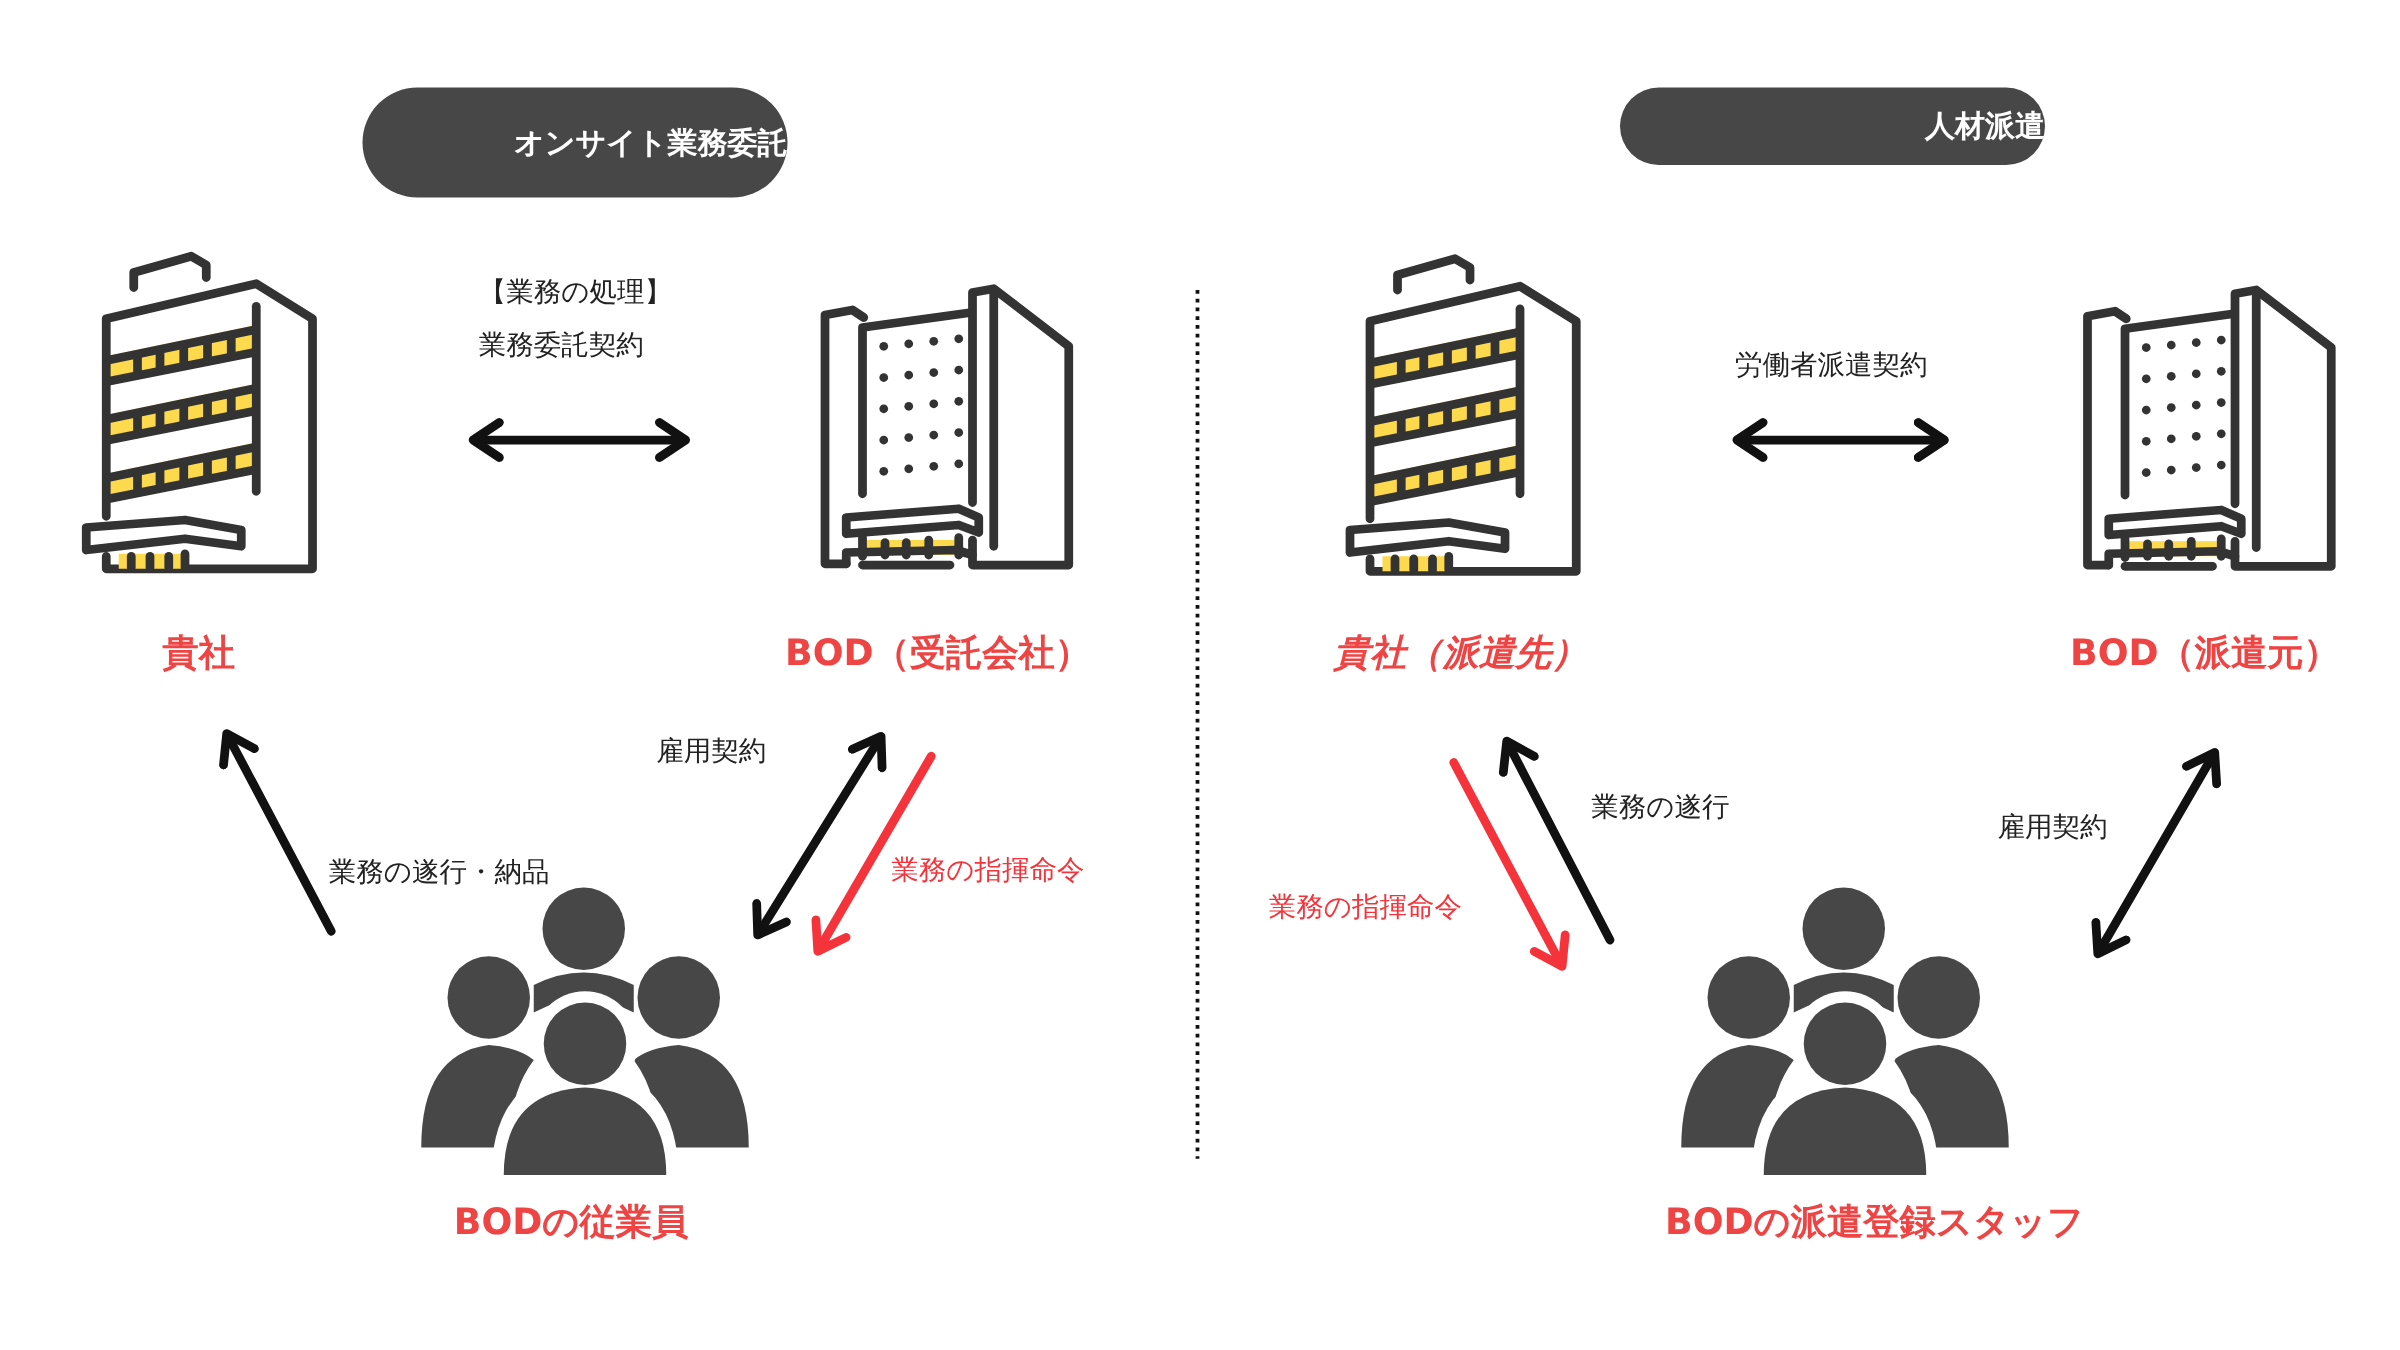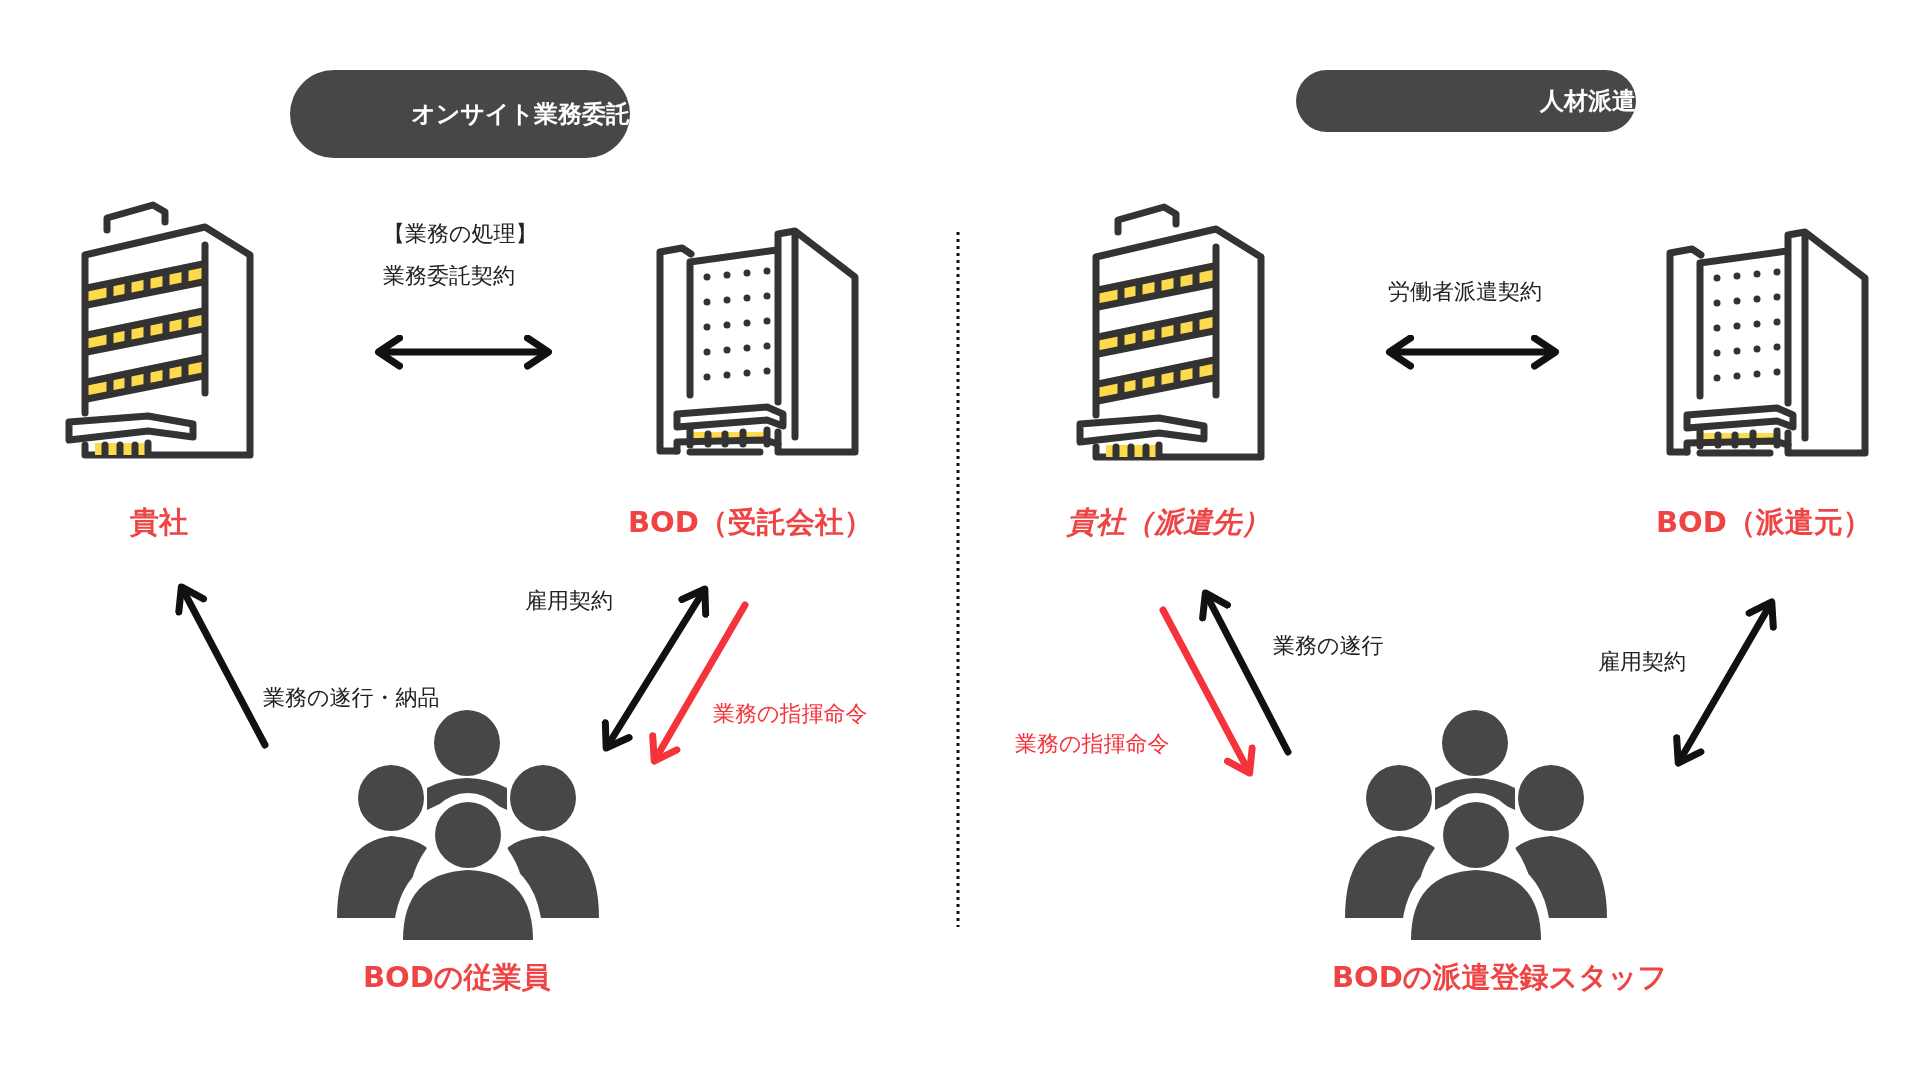--- a/index.html
+++ b/index.html
@@ -4,21 +4,21 @@
 <style>
   html, body { margin: 0; padding: 0; background: #ffffff; }
   body { width: 1920px; height: 1080px; position: relative; overflow: hidden;
          font-family: "DejaVu Sans", "Liberation Sans", sans-serif; color: #111; }
   .pill { position: absolute; background: #474747; color: #fff; border-radius: 44px;
           display: flex; align-items: center; justify-content: flex-end;
           font-weight: bold; font-size: 24px; letter-spacing: 0px; }
   .txt { position: absolute; white-space: nowrap; }
   .label-bold { font-weight: bold; font-size: 29px; color: #ef4444; }
   .label { font-size: 22px; color: #222; }
-  .label-red { font-size: 22px; color: #f5333a; margin-top: 18px; }
+  .label-red { font-size: 22px; color: #f5333a; }
   svg.layer { position: absolute; left: 0; top: 0; }
 </style>
 </head>
 <body>
 
 <svg class="layer" width="1920" height="1080" viewBox="0 0 1920 1080">
   <defs>
 
     <g id="office-building">
       <g fill="none" stroke="#333333" stroke-width="7" stroke-linecap="round" stroke-linejoin="round">

